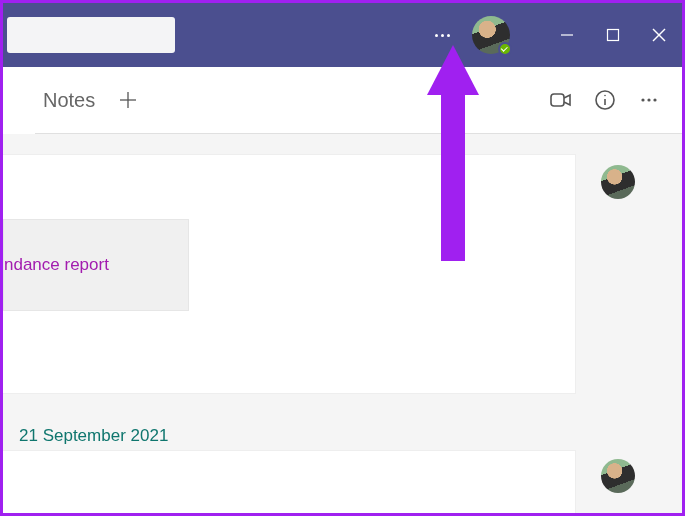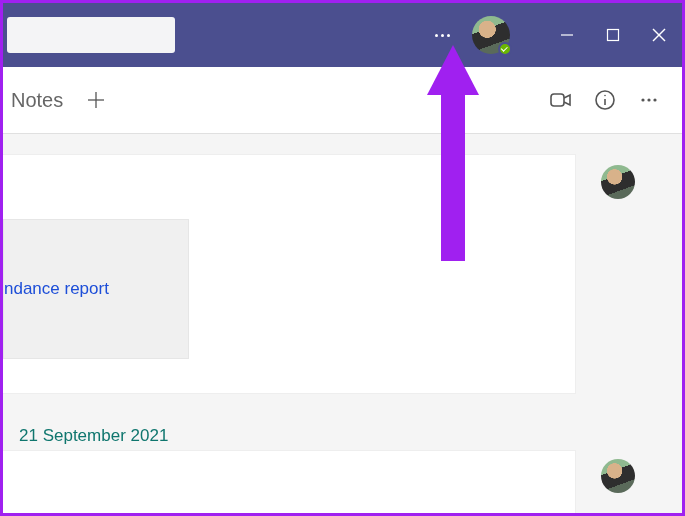--- a/index.html
+++ b/index.html
@@ -75,20 +75,21 @@
     cursor: pointer;
   }
   .win-btn svg { stroke: #fff; }
   .toolbar {
     height: 67px;
     border-bottom: 1px solid #e0e0e0;
     display: flex;
     align-items: center;
     padding: 0 14px 0 0;
     color: #666;
+    margin-left: 32px;
   }
   .tab {
     font-size: 20px;
     color: #666;
     padding: 0 8px;
     cursor: pointer;
   }
   .add-tab {
     width: 38px; height: 38px;
     display: flex; align-items: center; justify-content: center;
@@ -122,28 +123,28 @@
   .msg-avatar {
     position: absolute;
     right: -60px;
     top: 10px;
   }
   .attach {
     position: absolute;
     left: 0;
     top: 64px;
     width: 186px;
-    height: 140px;
+    height: 92px;
     background: #f0f0f0;
     border: 1px solid #e6e6e6;
     display: flex;
     align-items: center;
     padding-left: 0;
     font-size: 17px;
-    color: #1d4ed8;
+    color: #a21caf;
   }
   .date-sep {
     position: absolute;
     top: 292px;
     left: 16px;
     font-size: 17px;
     color: #0f766e;
   }
   .msg-card2 {
     background: #fff;

